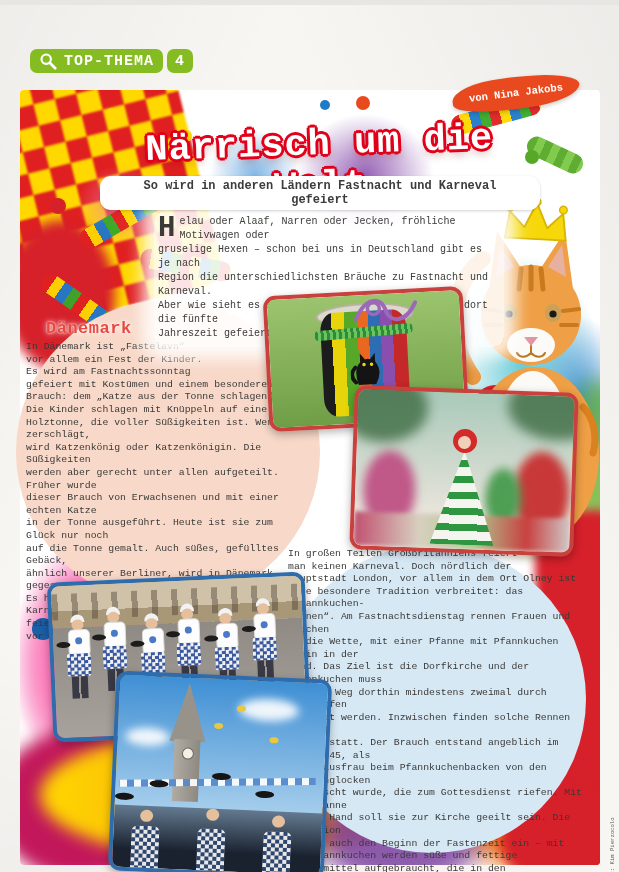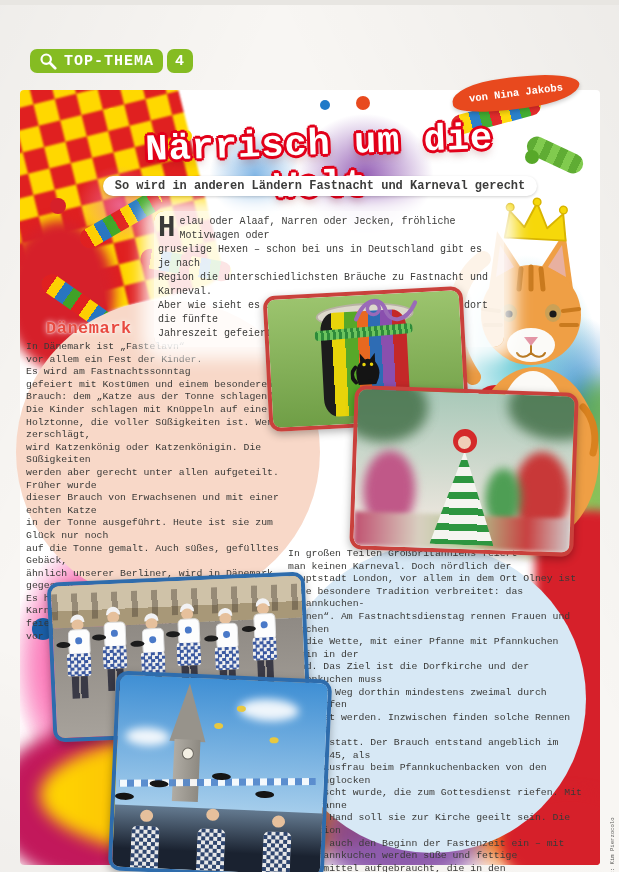--- a/index.html
+++ b/index.html
@@ -175,21 +175,21 @@
     </div>
     <div class="badge-num">4</div>
   </div>
 
   <div class="abs author-badge">
     <span>von Nina Jakobs</span>
   </div>
 
   <div class="abs main-title">Närrisch um die Welt</div>
   <div class="abs subtitle-wrap">
-    <span>So wird in anderen Ländern Fastnacht und Karneval gerecht</span>
+    <span>So wird in anderen Ländern Fastnacht und Karneval gefeiert</span>
   </div>
 
   <div class="abs intro">
     <span class="dropcap">H</span><span class="preline">elau oder Alaaf, Narren oder Jecken, fröhliche Motivwagen oder
 gruselige Hexen – schon bei uns in Deutschland gibt es je nach
 Region die unterschiedlichsten Bräuche zu Fastnacht und Karneval.
 Aber wie sieht es in anderen Ländern aus? Wie wird dort die fünfte
 Jahreszeit gefeiert?</span>
   </div>
 

